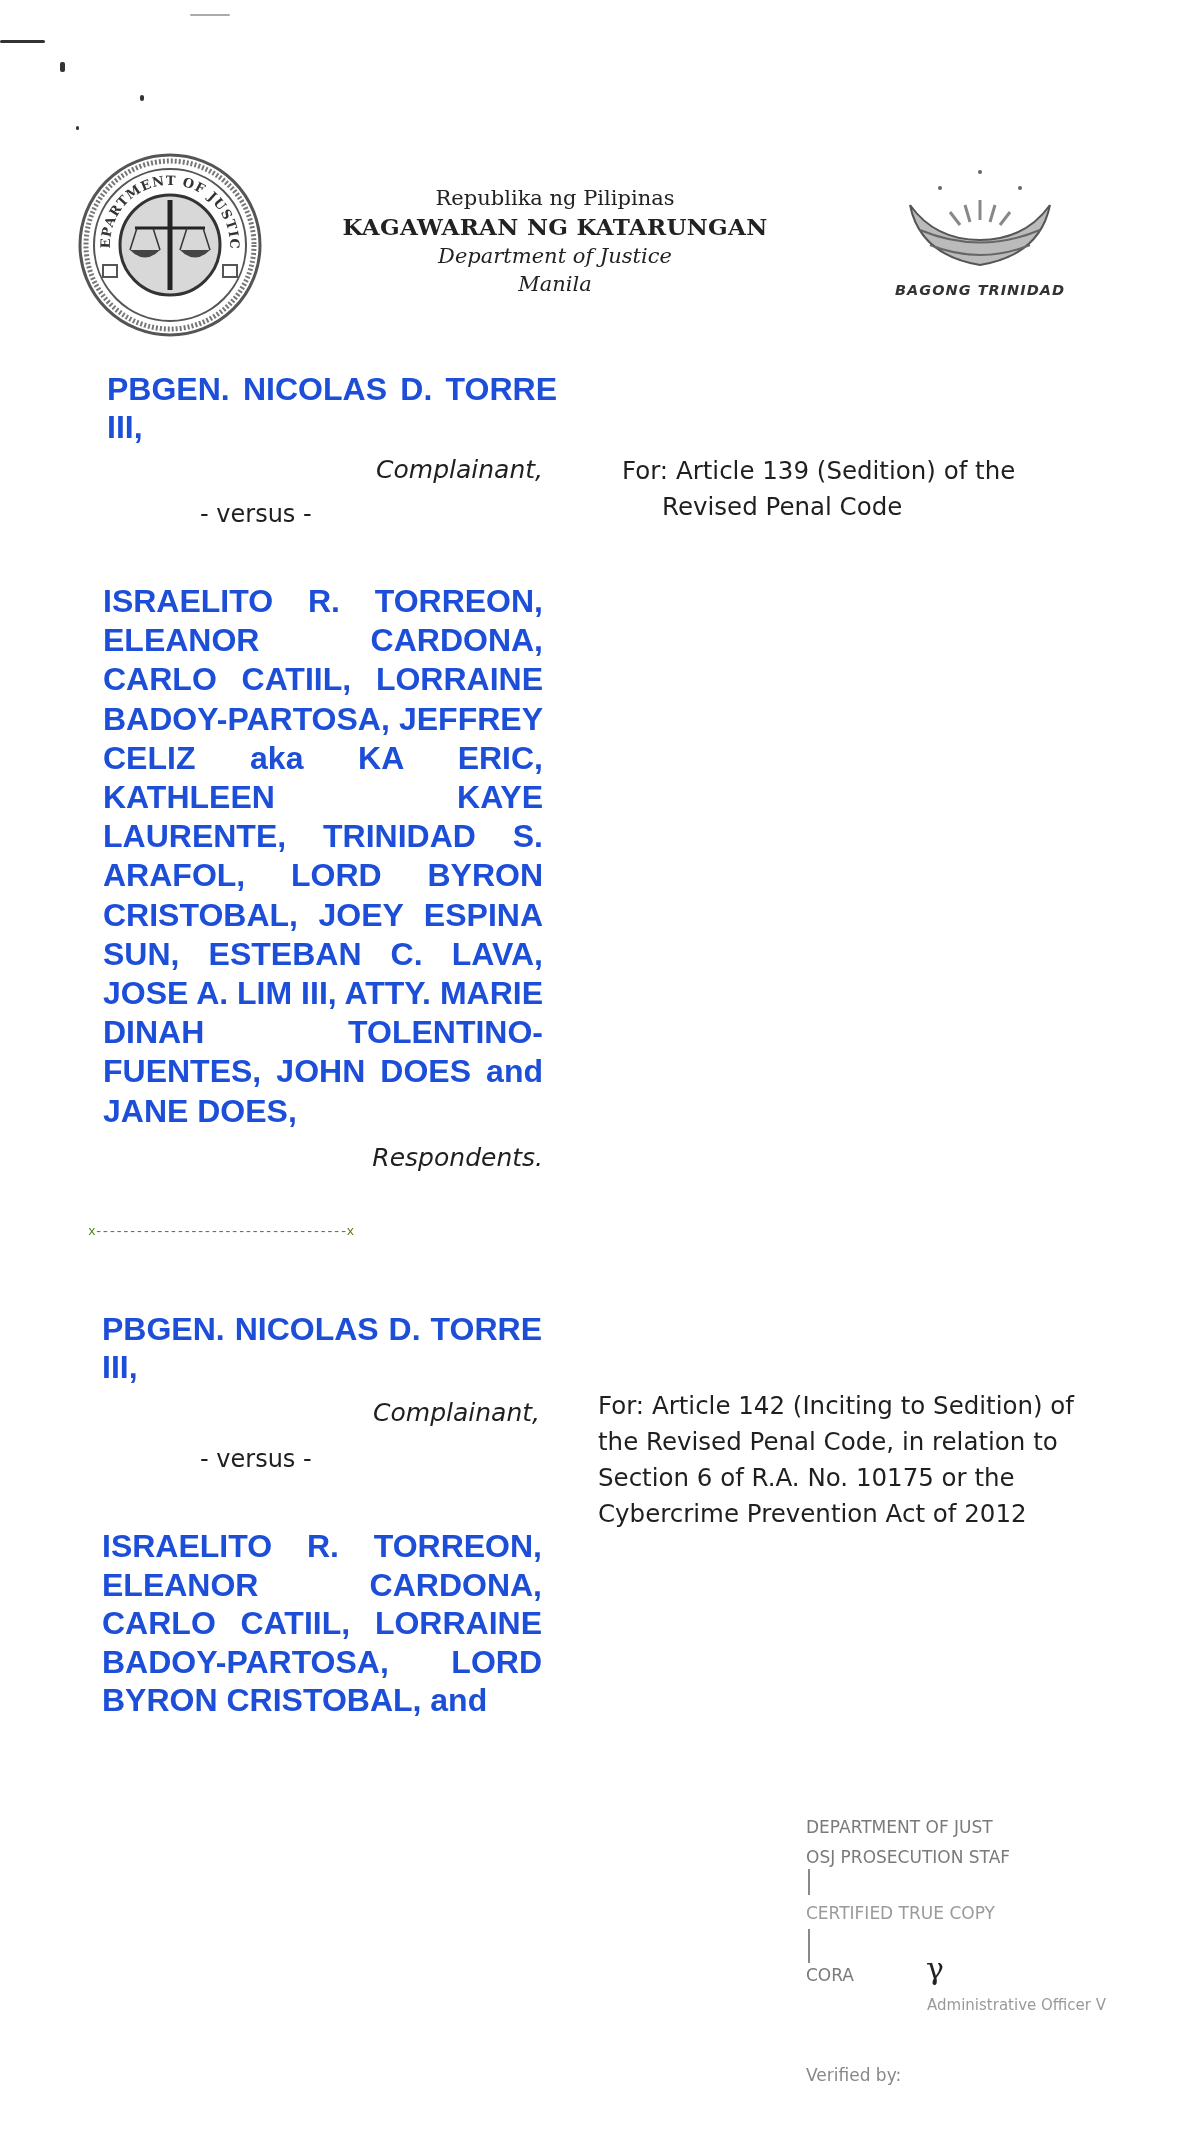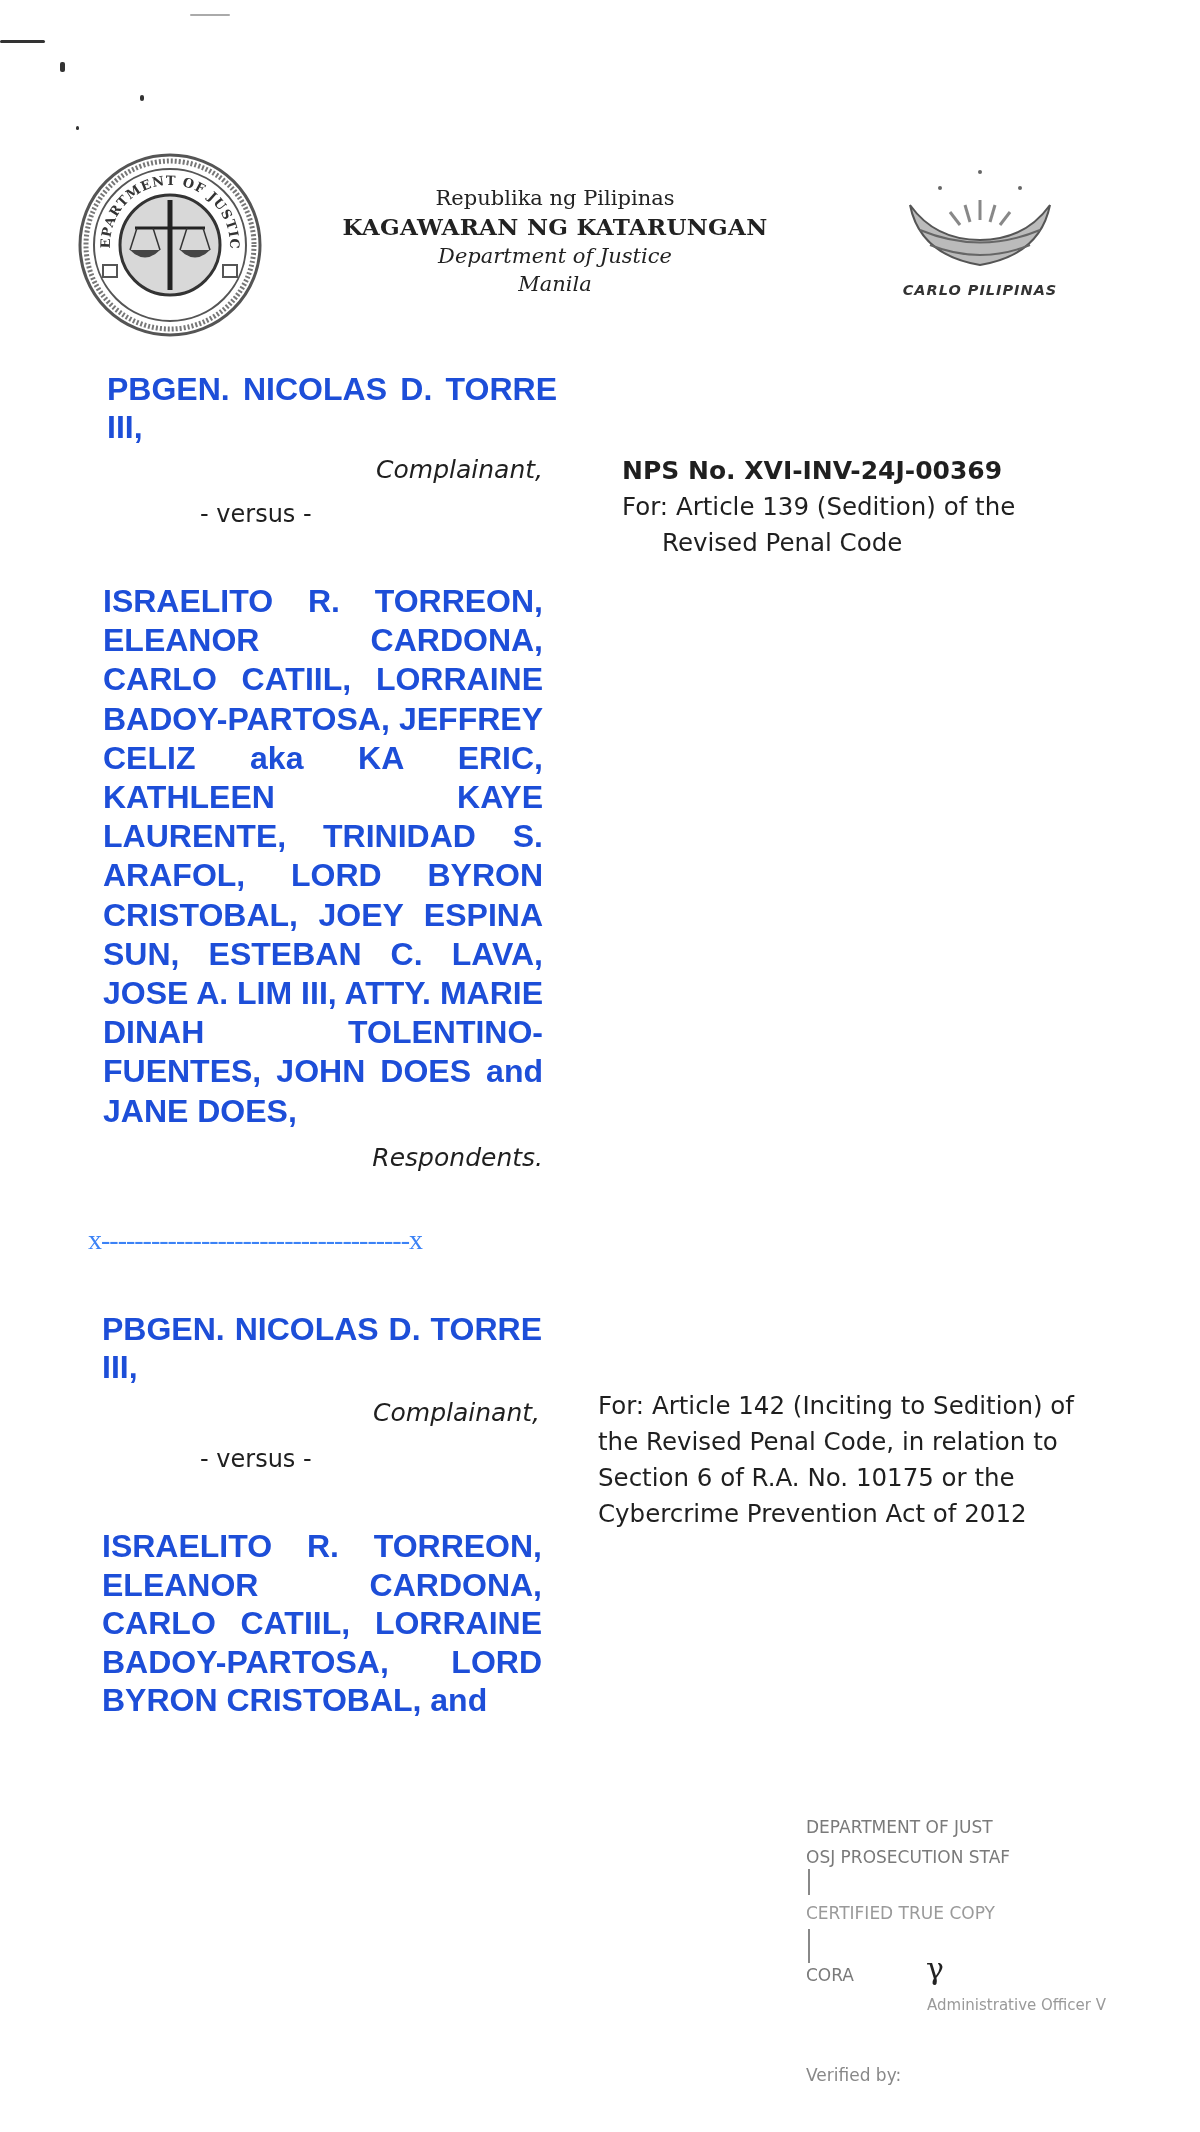--- a/index.html
+++ b/index.html
@@ -77,23 +77,23 @@
       font-family: "DejaVu Sans", sans-serif;
       font-size: 24.5px;
       line-height: 36px;
       color: #1f1f1f;
     }
     .case-no {
       font-weight: bold;
       font-size: 25px;
     }
     .separator {
-      font-family: Liberation Serif, serif;
-      font-size: 28px;
-      color: #3b82f6;
+      font-family: Liberation Mono, monospace;
+      font-size: 13px;
+      color: #4d7c0f;
       letter-spacing: -1px;
       white-space: nowrap;
     }
 
     
     .stamp {
       left: 806px; top: 1815px; width: 300px;
       font-family: "DejaVu Sans", sans-serif;
       color: #7a7a7a;
       font-size: 17px;
@@ -154,29 +154,28 @@
       <line x1="85" y1="40" x2="85" y2="60"></line>
       <line x1="70" y1="45" x2="75" y2="62"></line>
       <line x1="100" y1="45" x2="95" y2="62"></line>
       <line x1="55" y1="52" x2="65" y2="65"></line>
       <line x1="115" y1="52" x2="105" y2="65"></line>
     </g>
     <path d="M 15 45 Q 25 95 85 105 Q 145 95 155 45 Q 130 80 85 80 Q 40 80 15 45 Z" fill="#bbb" stroke="#555" stroke-width="2"></path>
     <path d="M 25 70 Q 85 95 145 70" fill="none" stroke="#666" stroke-width="2"></path>
     <path d="M 35 85 Q 85 105 135 85" fill="none" stroke="#666" stroke-width="2"></path>
   </svg>
-  <div class="bp-text">CARLO PILIPINAS</div>
+  <div class="bp-text">BAGONG TRINIDAD</div>
 </div>
 
 <div class="abs party-name" style="left:107px; top:370px; width:450px;">PBGEN. NICOLAS D. TORRE III,</div>
 <div class="abs role" style="left:300px; top:455px; width:243px;">Complainant,</div>
 <div class="abs versus" style="left:200px; top:500px;">- versus -</div>
 
 <div class="abs case-text" style="left:622px; top:453px; width:480px;">
-  <div class="case-no">NPS No. XVI-INV-24J-00369</div>
   <div>For: Article 139 (Sedition) of the</div>
   <div style="padding-left:40px;">Revised Penal Code</div>
 </div>
 
 <div class="abs party-name" style="left:103px; top:582px; width:440px; line-height:39.2px;">ISRAELITO R. TORREON, ELEANOR CARDONA, CARLO CATIIL, LORRAINE BADOY-PARTOSA, JEFFREY CELIZ aka KA ERIC, KATHLEEN KAYE LAURENTE, TRINIDAD S. ARAFOL, LORD BYRON CRISTOBAL, JOEY ESPINA SUN, ESTEBAN C. LAVA, JOSE A. LIM III, ATTY. MARIE DINAH TOLENTINO-FUENTES, JOHN DOES and JANE DOES,</div>
 <div class="abs role" style="left:300px; top:1143px; width:243px;">Respondents.</div>
 
 <div class="abs separator" style="left:88px; top:1224px;">x-------------------------------------x</div>
 
 <div class="abs party-name" style="left:102px; top:1310px; width:440px;">PBGEN. NICOLAS D. TORRE III,</div>

